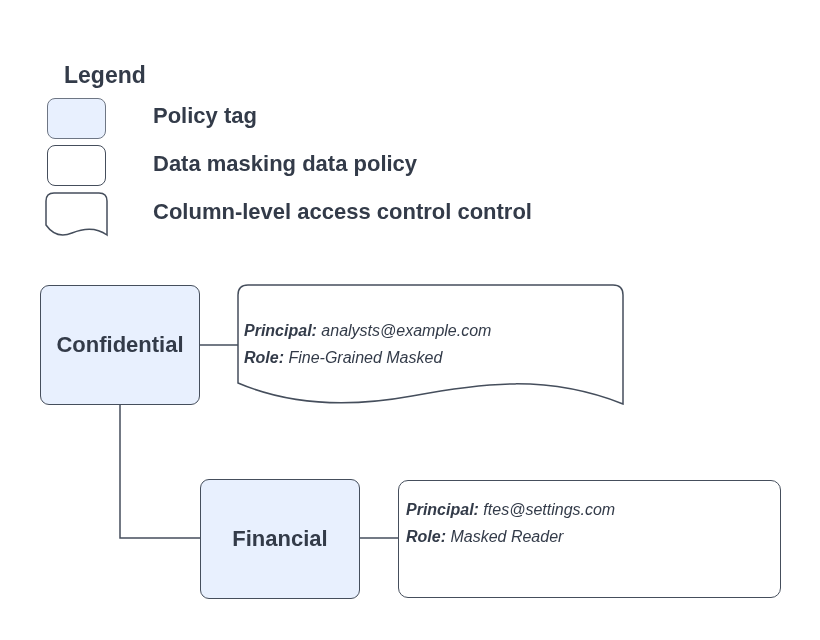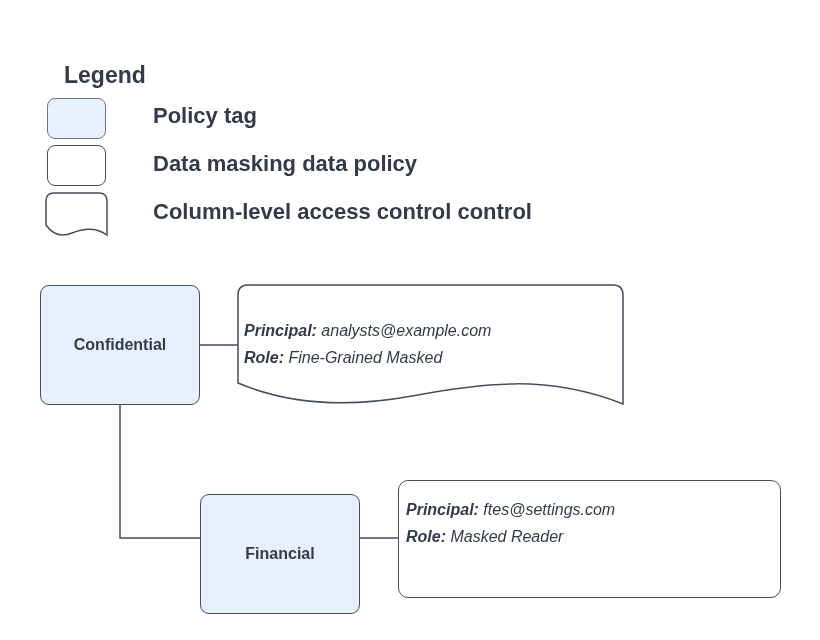--- a/index.html
+++ b/index.html
@@ -52,25 +52,25 @@
 
   
   .node {
     position: absolute;
     width: 160px; height: 120px;
     background: #e8f0fe;
     border: 1.5px solid #454e5c;
     border-radius: 9px;
     box-sizing: border-box;
     display: flex; align-items: center; justify-content: center;
-    font-size: 16px; font-weight: bold;
+    font-size: 22px; font-weight: bold;
     color: #333b49;
   }
   .node-confidential { left: 40px; top: 285px; }
-  .node-financial   { left: 200px; top: 494px; }
+  .node-financial   { left: 200px; top: 479px; }
 
   
   .docshape { position: absolute; left: 237px; top: 284px; }
 
   
   .card {
     position: absolute;
     left: 398px; top: 480px;
     width: 383px; height: 118px;
     background: #ffffff;

